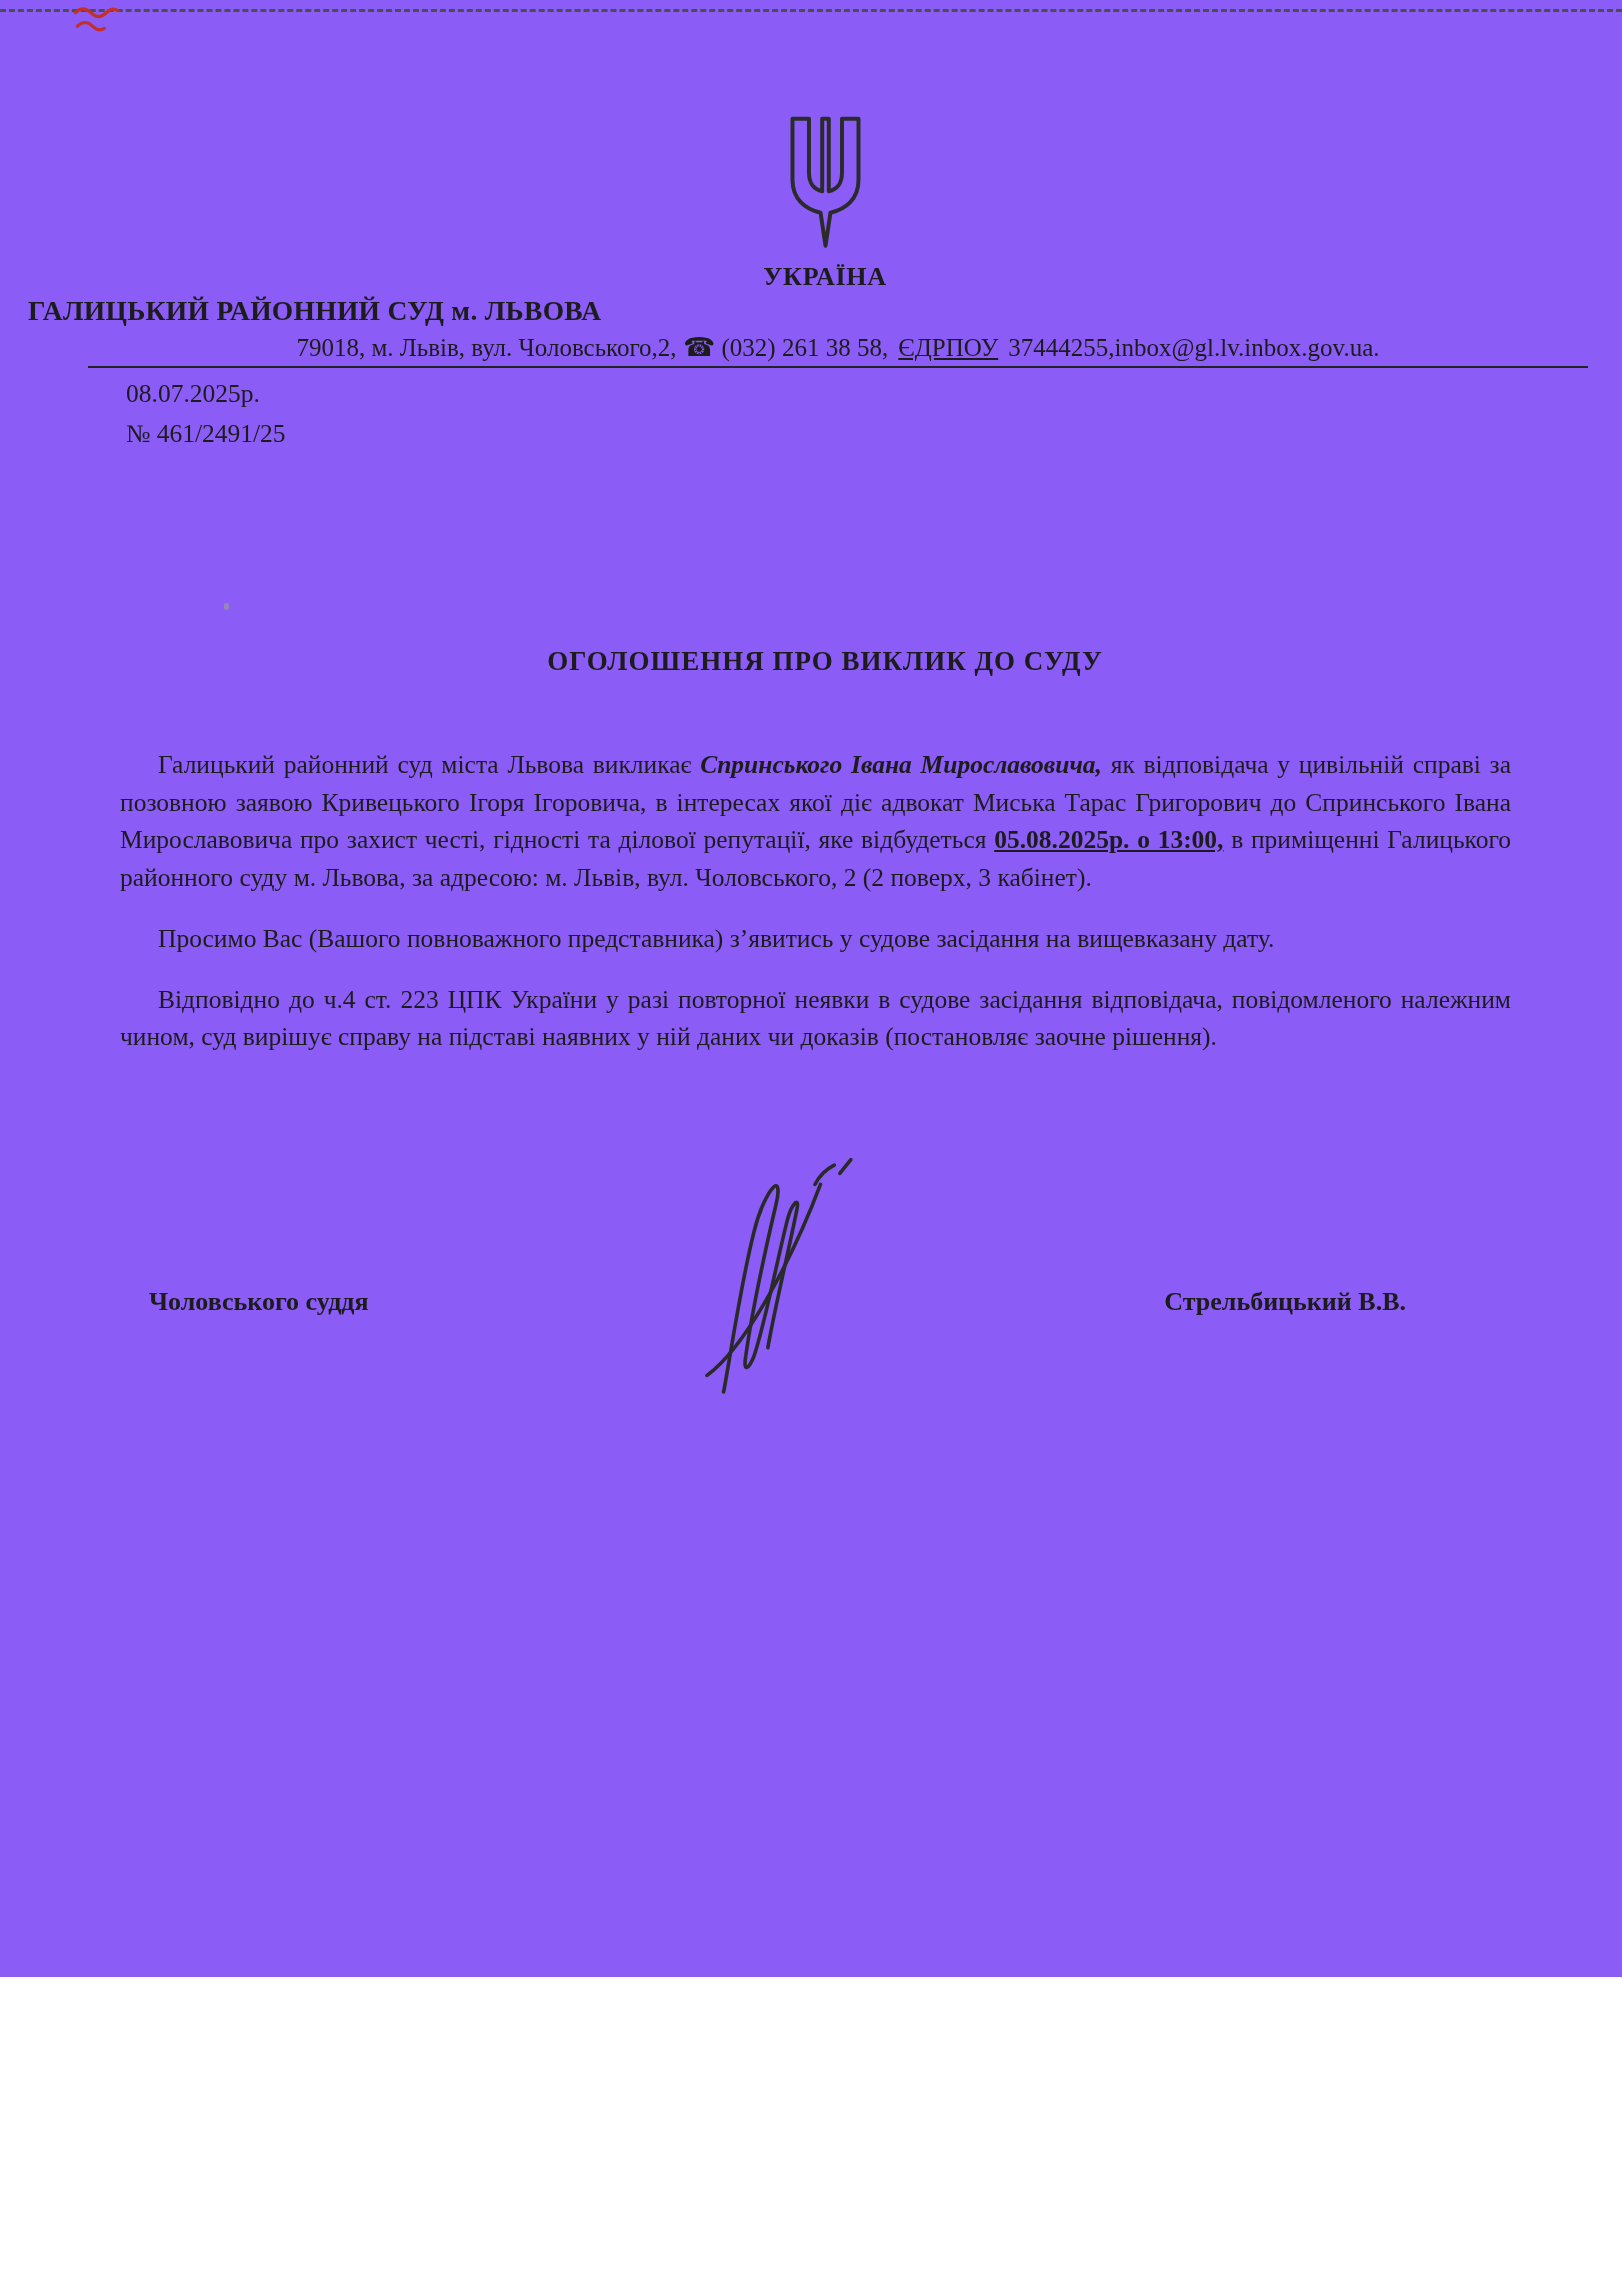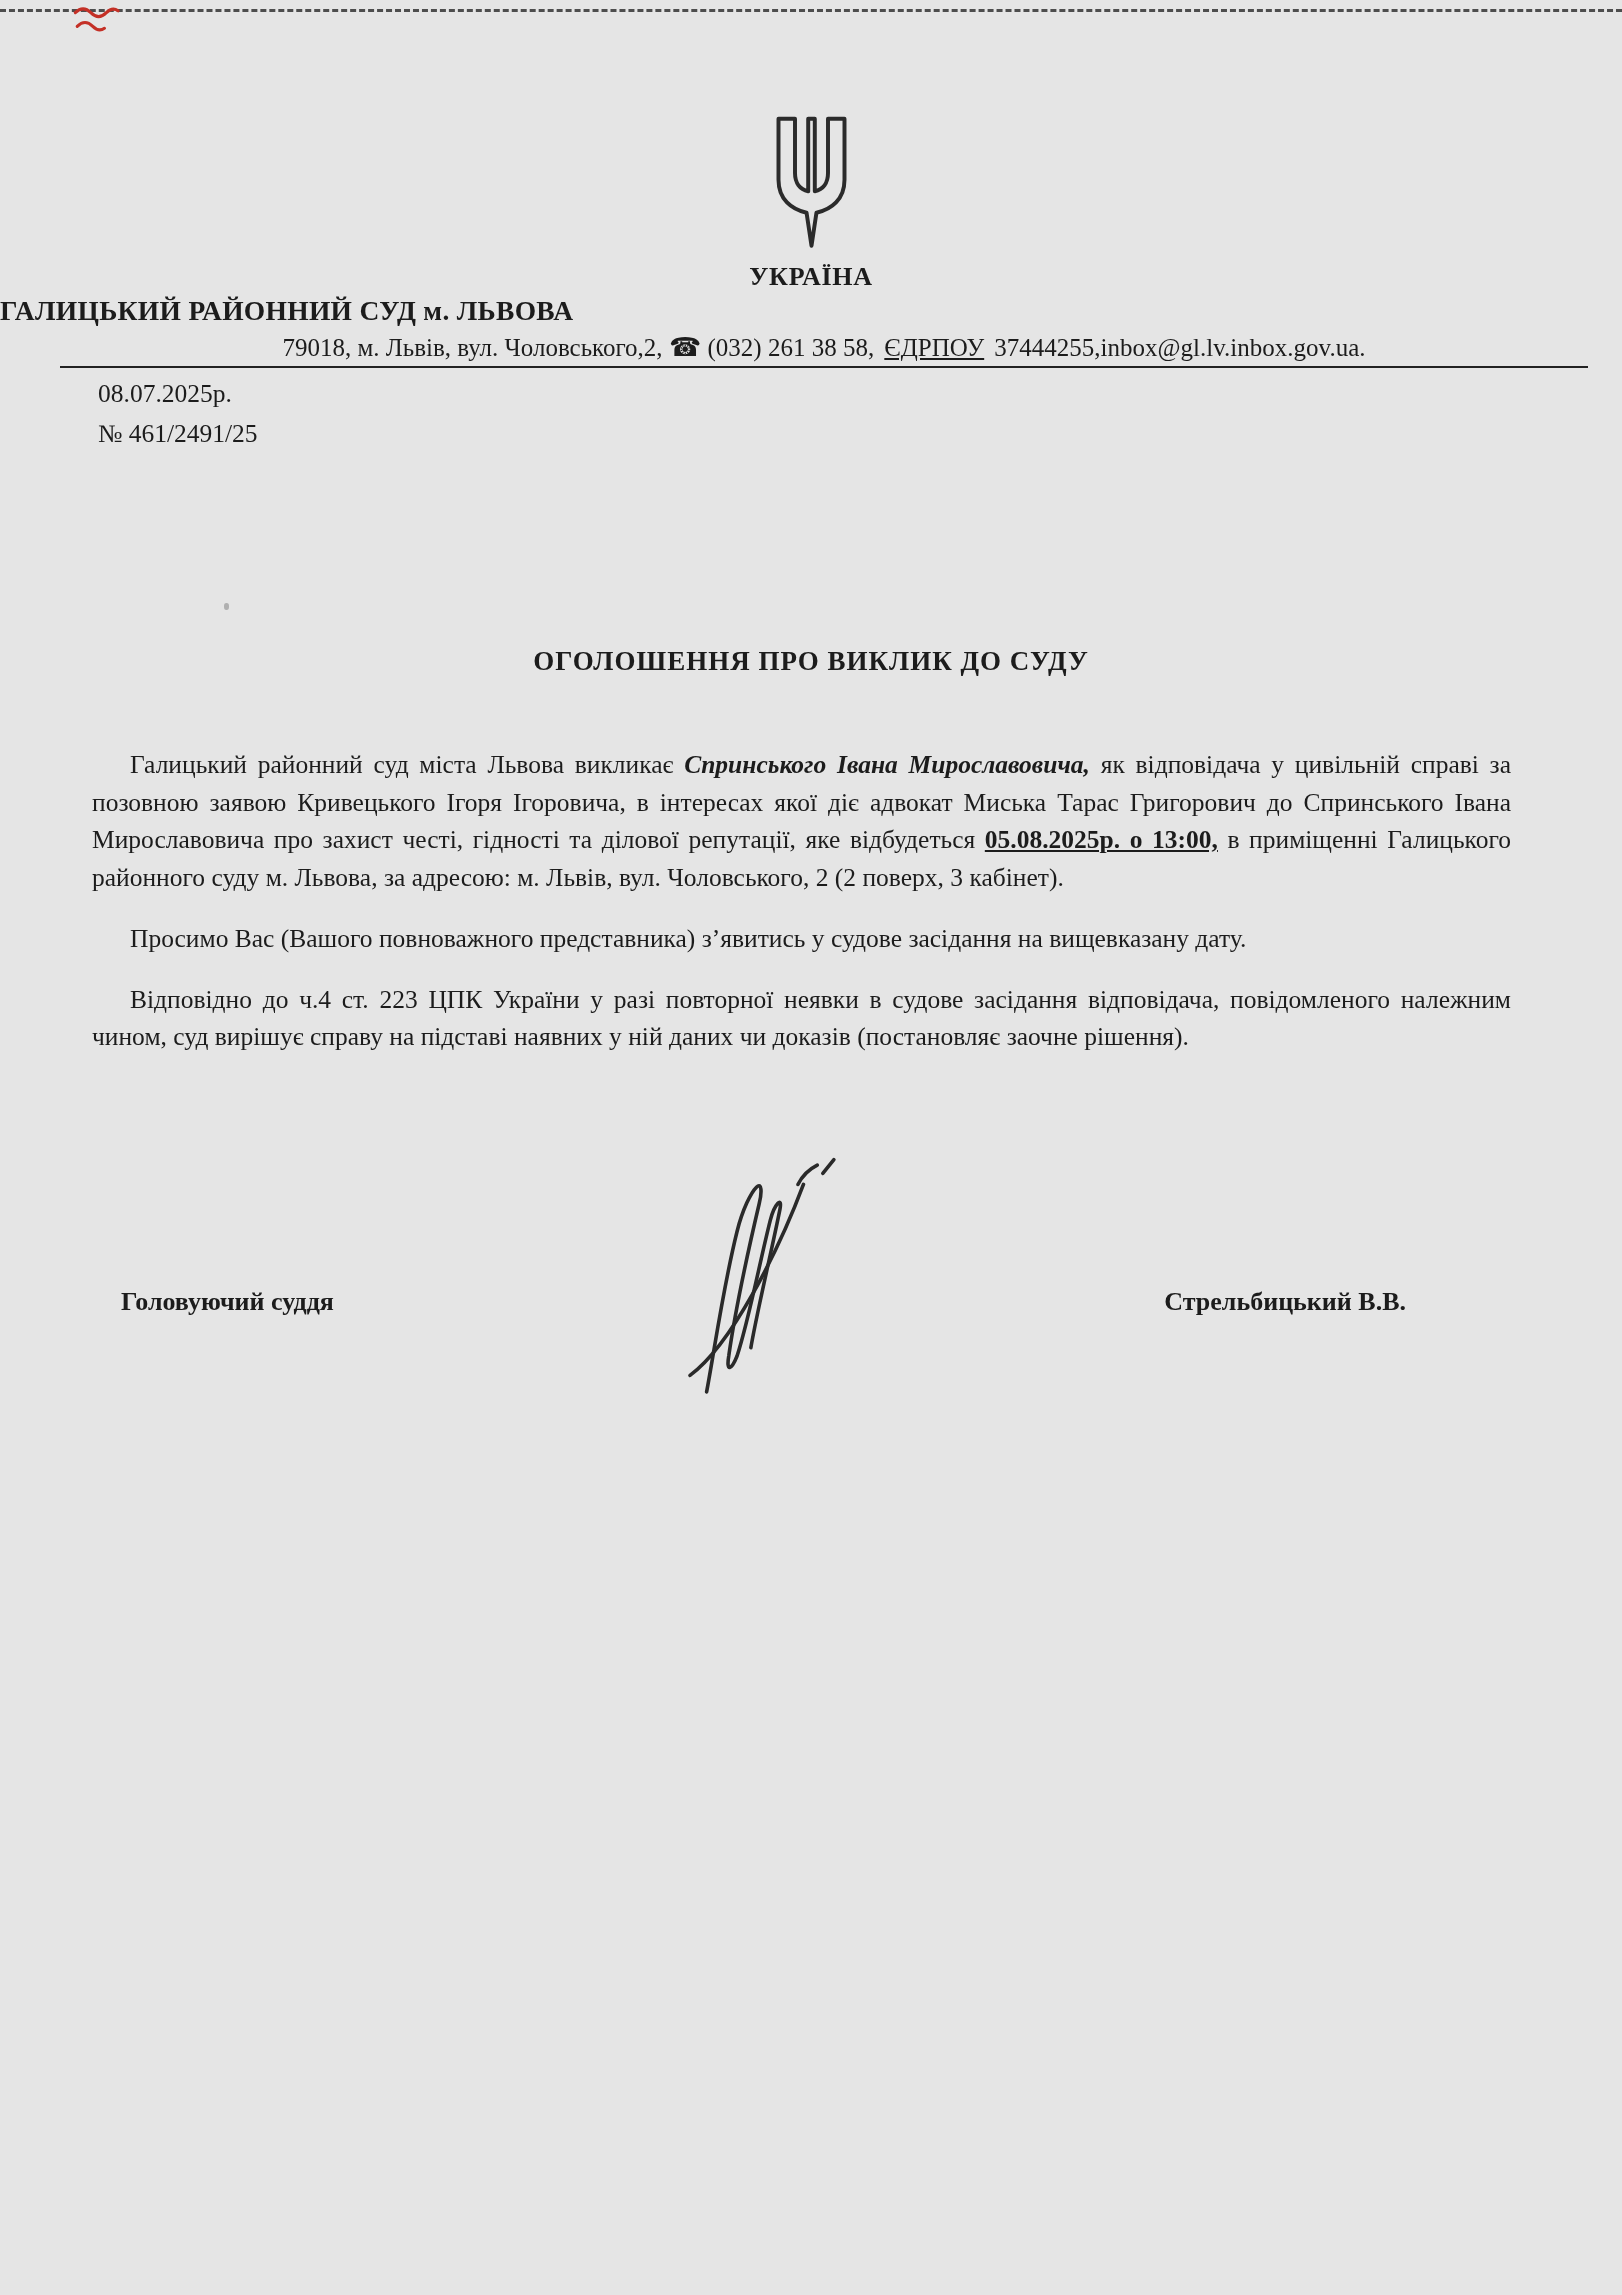--- a/index.html
+++ b/index.html
@@ -1,24 +1,25 @@
 <!DOCTYPE html>
 <html style="font-size:10.5px"><head>
 <meta charset="utf-8">
 <style>
   * { box-sizing: border-box; margin: 0; padding: 0; }
   html, body { background: #ffffff; }
   .page {
     position: relative;
     width: 1622px;
-    height: 2295px;
-    background: #e5e5e5;
+    height: 1977px;
+    background: #8b5cf6;
     overflow: hidden;
     font-family: "Liberation Serif", "DejaVu Serif", serif;
     color: #1c1c1c;
+    padding-left: 28px;
   }
   
   .scan-top-line {
     position: absolute;
     top: 9.2px; left: 0; right: 0;
     border-top: 3.3px dashed #4d4d4d;
   }
   .red-mark { position: absolute; top: 2.6px; left: 71px; }
   .scan-speck {
     position: absolute; top: 603px; left: 224px;
@@ -100,21 +101,21 @@
 
   <div class="doc-title">ОГОЛОШЕННЯ ПРО ВИКЛИК ДО СУДУ</div>
 
   <div class="content">
     <p><span>Галицький районний суд міста Львова викликає </span><span class="bi">Спринського Івана Мирославовича,</span><span> як відповідача у цивільній справі за позовною заявою Кривецького Ігоря Ігоровича, в інтересах якої діє адвокат Миська Тарас Григорович до Спринського Івана Мирославовича про захист честі, гідності та ділової репутації, яке відбудеться </span><span class="bu">05.08.2025р. о 13:00,</span><span> в приміщенні Галицького районного суду м. Львова, за адресою: м. Львів, вул. Чоловського, 2 (2 поверх, 3 кабінет).</span></p>
     <p>Просимо Вас (Вашого повноважного представника) з’явитись у судове засідання на вищевказану дату.</p>
     <p>Відповідно до ч.4 ст. 223 ЦПК України  у разі повторної неявки в судове засідання відповідача, повідомленого належним чином, суд вирішує справу на підставі наявних у ній даних чи доказів (постановляє заочне рішення).</p>
   </div>
 
   <div class="sig-row">
-    <span class="sig-role">Головуючий суддя</span>
+    <span class="sig-role">Чоловського суддя</span>
     <svg class="signature-svg" width="183" height="249" viewBox="0 0 130 180">
       <g fill="none" stroke="#2a2a2a" stroke-width="2.6" stroke-linecap="round">
         <path d="M34 172 C 40 140 46 96 56 56 C 60 40 66 28 70 24 C 74 20 74 28 72 36 C 64 70 54 118 50 146 C 48 158 52 156 56 146 C 64 122 72 80 80 48 C 83 36 89 30 87 40 C 81 70 70 116 66 140"></path>
         <path d="M22 160 C 52 138 86 70 104 22"></path>
         <path d="M100 22 C 104 14 110 10 114 8"></path>
         <path d="M118 14 l8 -10"></path>
       </g>
     </svg>
     <span class="sig-name">Стрельбицький В.В.</span>
   </div>

